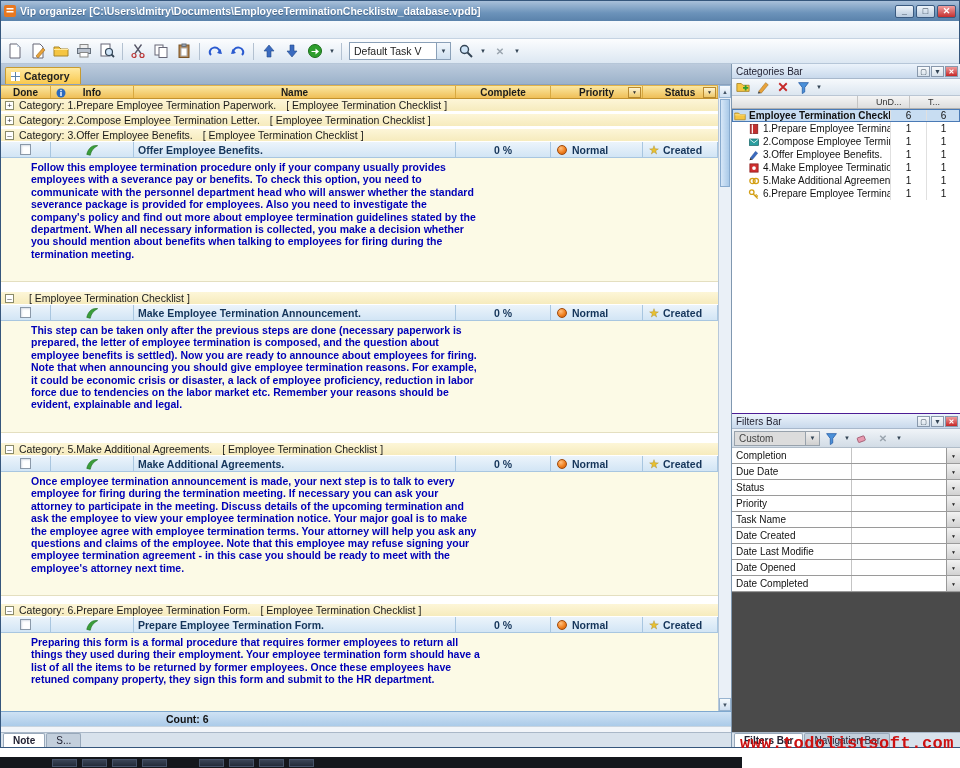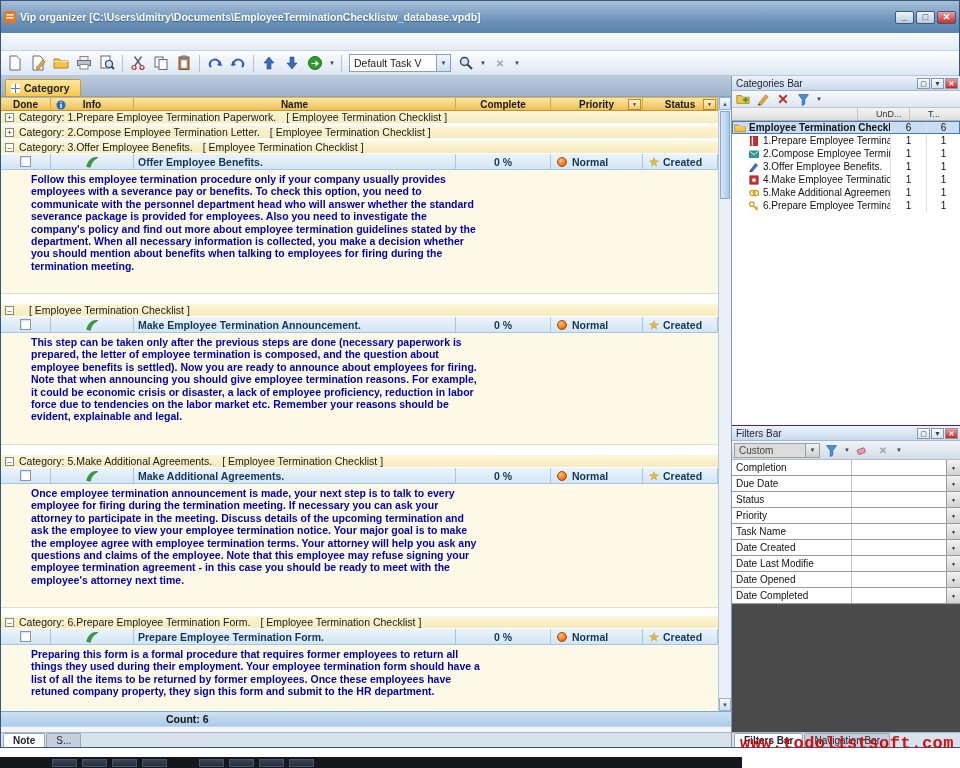--- a/index.html
+++ b/index.html
@@ -1,21 +1,21 @@
 <!DOCTYPE html>
 <html><head>
 <meta charset="utf-8">
 <style>
   * { margin:0; padding:0; box-sizing:border-box; }
   body { font-family:"Liberation Sans", sans-serif; font-size:11px; background:#fff; }
   .screen { position:relative; width:960px; height:768px; background:#fff; overflow:hidden; }
 
   
   .app { position:absolute; left:0; top:0; width:960px; height:748px; border:1px solid #35567c; background:#eef3f9; display:flex; flex-direction:column; }
-  .titlebar { height:32px; background:linear-gradient(#a9c0da,#6c93ba 60%,#5a82ab); display:flex; align-items:center; padding:0 3px; flex:0 0 auto; }
+  .titlebar { height:20px; background:linear-gradient(#a9c0da,#6c93ba 60%,#5a82ab); display:flex; align-items:center; padding:0 3px; flex:0 0 auto; }
   .app-icon { width:12px; height:12px; margin-right:4px; }
   .title-text { color:#fff; font-size:10.5px; font-weight:bold; text-shadow:0 1px 1px #3a5a80; flex:1; white-space:nowrap; overflow:hidden; }
   .win-btn { width:19px; height:13px; margin-left:2px; border:1px solid #3a5a80; border-radius:2px; background:linear-gradient(#eef4fa,#b9cbde); font-size:9px; line-height:11px; text-align:center; color:#234; font-weight:bold; }
   .win-btn.close { background:linear-gradient(#f0a0a0,#c53030); color:#fff; }
 
   .menubar { height:18px; background:linear-gradient(#f7fafd,#e3ecf5); border-bottom:1px solid #c5d3e2; display:flex; align-items:center; padding-left:3px; flex:0 0 auto; }
   .menu-item { padding:14px 7px; color:#111; font-size:11px;margin-top:36px; }
 
   .toolbar { height:25px; background:linear-gradient(#fcfdfe,#dce7f2); border-bottom:1px solid #b6c6d8; display:flex; align-items:center; padding-left:3px; gap:1px; flex:0 0 auto; }
   .tb-btn { width:22px; height:20px; border:1px solid transparent; border-radius:2px; display:flex; align-items:center; justify-content:center; }

